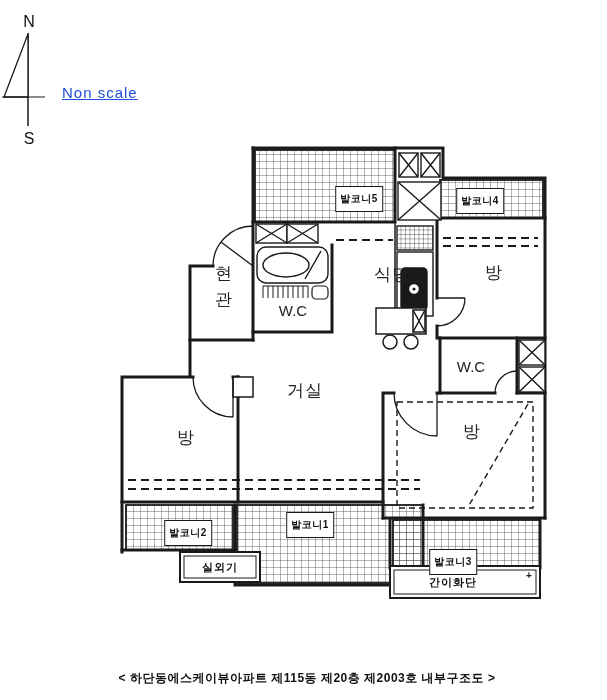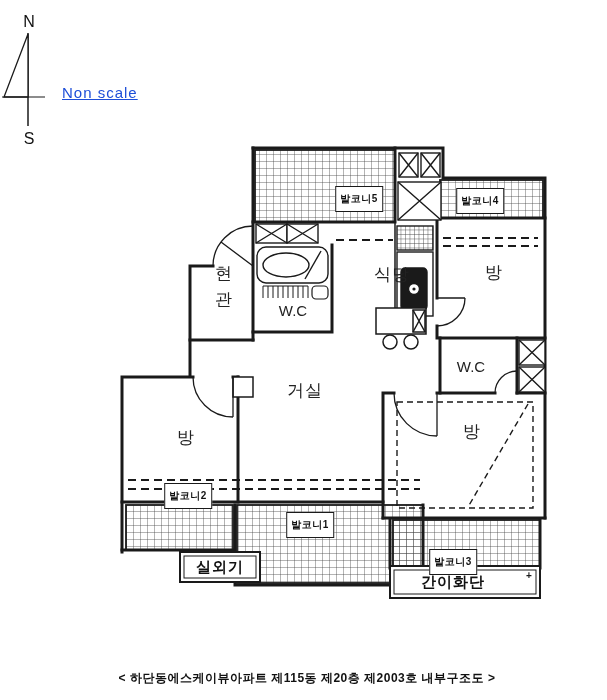--- a/index.html
+++ b/index.html
@@ -9,21 +9,21 @@
     overflow:hidden;
   }
   .abs{position:absolute;}
   .center{transform:translate(-50%,-50%);white-space:nowrap;}
   .room-label{font-size:17px;letter-spacing:1px;color:#222;}
   .small-label{font-size:15px;color:#222;}
   .plaque{
     font-size:10px;font-weight:bold;border:1.5px solid #1a1a1a;background:#fff;
     padding:6px 4px;line-height:1.2;color:#111;letter-spacing:0.5px;
   }
-  .boxlabel{font-size:15px;font-weight:bold;color:#111;letter-spacing:1px;}
+  .boxlabel{font-size:11px;font-weight:bold;color:#111;letter-spacing:1px;}
   .vertical{width:20px;white-space:normal;word-break:break-all;text-align:center;line-height:1.55;}
   .compass-letter{font-size:16px;color:#111;}
   .nonscale{font-size:15px;text-decoration:underline;letter-spacing:1px;color:#1d4ed8;}
   .caption{font-size:12px;font-weight:600;color:#111;letter-spacing:0.5px;}
   svg{position:absolute;top:0;left:0;}
 </style>
 </head>
 <body>
 
 <svg width="607" height="700" viewBox="0 0 607 700">
@@ -135,21 +135,21 @@
     <rect x="394" y="570" width="142" height="24" stroke-width="1"></rect>
   </g>
 </svg>
 
 <div class="abs compass-letter center" style="left:29px;top:22px;">N</div>
 <div class="abs compass-letter center" style="left:29px;top:139px;">S</div>
 <div class="abs nonscale" style="left:62px;top:84px;">Non scale</div>
 
 <div class="abs plaque center" style="left:359px;top:199px;">발코니5</div>
 <div class="abs plaque center" style="left:480px;top:201px;">발코니4</div>
-<div class="abs plaque center" style="left:188px;top:496px;">발코니2</div>
+<div class="abs plaque center" style="left:188px;top:533px;">발코니2</div>
 <div class="abs plaque center" style="left:310px;top:525px;">발코니1</div>
 <div class="abs plaque center" style="left:453px;top:562px;">발코니3</div>
 
 <div class="abs room-label center vertical" style="left:224px;top:287px;">현관</div>
 <div class="abs small-label center" style="left:293px;top:310px;">W.C</div>
 <div class="abs room-label center" style="left:368px;top:274px;margin-left:24px;">식당</div>
 <div class="abs room-label center" style="left:494px;top:272px;">방</div>
 <div class="abs small-label center" style="left:471px;top:366px;">W.C</div>
 <div class="abs room-label center" style="left:305px;top:390px;">거실</div>
 <div class="abs room-label center" style="left:186px;top:437px;">방</div>

